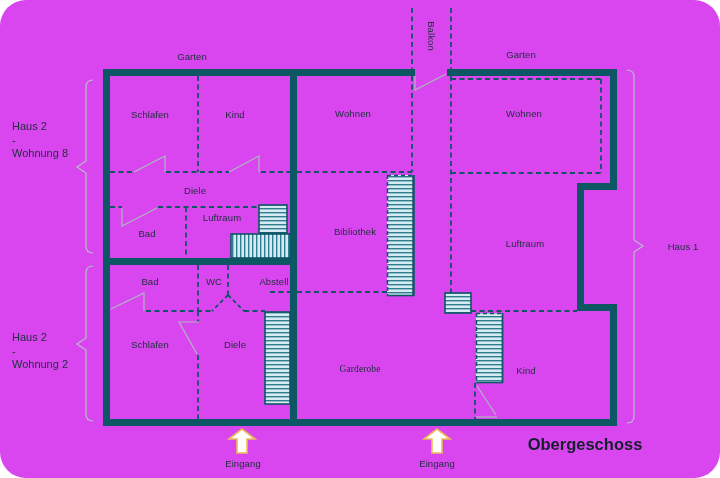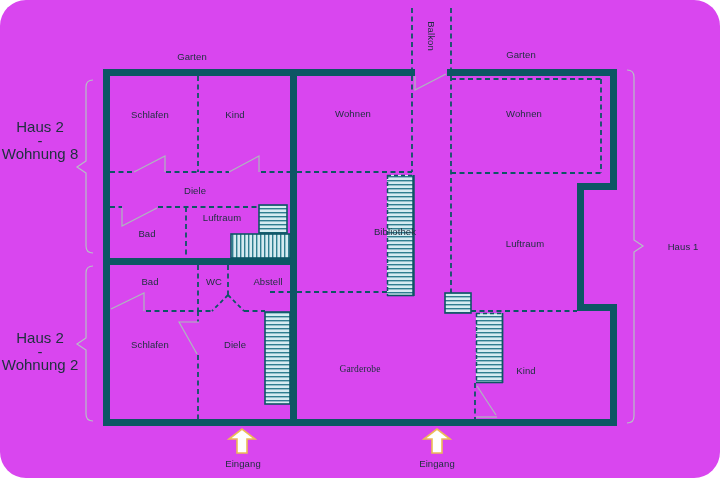--- a/index.html
+++ b/index.html
@@ -7,22 +7,22 @@
     position:relative; width:720px; height:478px; background:#d946ef;
     font-family:"Liberation Sans", sans-serif; overflow:hidden;border-radius:26px;
   }
   .stage svg { position:absolute; left:0; top:0; }
   .lbl {
     position:absolute; transform:translate(-50%,-50%);
     font-size:9.5px; color:#20303f; white-space:nowrap; letter-spacing:0.1px;
   }
   .lbl.vertical { transform:translate(-50%,-50%) rotate(90deg); }
   .apt {
-    position:absolute; transform:translate(-50%,-50%); text-align:center;
-    font-size:15px; color:#20303f; line-height:13.5px; white-space:nowrap;
+    position:absolute; transform:translate(-50%,-50%); text-align:left;
+    font-size:11px; color:#20303f; line-height:13.5px; white-space:nowrap;
   }
   .floor-title {
     position:absolute; transform:translate(-50%,-50%);
     font-size:16.5px; font-weight:bold; color:#141f2b; white-space:nowrap;
   }
 </style>
 </head>
 <body>
 
 <div class="stage">
@@ -141,24 +141,25 @@
     <div>Wohnung 2</div>
   </div>
 
   <div class="lbl" style="left:150px; top:114px;">Schlafen</div>
   <div class="lbl" style="left:235px; top:114px;">Kind</div>
   <div class="lbl" style="left:195px; top:190px;">Diele</div>
   <div class="lbl" style="left:147px; top:233px;">Bad</div>
   <div class="lbl" style="left:222px; top:217px;">Luftraum</div>
   <div class="lbl" style="left:150px; top:281px;">Bad</div>
   <div class="lbl" style="left:214px; top:281px;">WC</div>
-  <div class="lbl" style="left:268px; top:281px;">Abstell</div>
+  <div class="lbl" style="left:274px; top:281px;">Abstell</div>
   <div class="lbl" style="left:150px; top:344px;">Schlafen</div>
   <div class="lbl" style="left:235px; top:344px;">Diele</div>
   <div class="lbl" style="left:353px; top:113px;">Wohnen</div>
   <div class="lbl" style="left:524px; top:113px;">Wohnen</div>
-  <div class="lbl" style="left:355px; top:231px;margin-left:40px;">Bibliothek</div>
+  <div class="lbl" style="left:355px; top:231px;">Bibliothek</div>
   <div class="lbl" style="left:525px; top:243px;">Luftraum</div>
   <div class="lbl" style="left:360px; top:369px;font-family:Liberation Serif, serif;">Garderobe</div>
   <div class="lbl" style="left:526px; top:370px;">Kind</div>
 
+  <div class="floor-title" style="left:585px; top:444px;">Obergeschoss</div>
 
 </div>
 
 </body></html>

